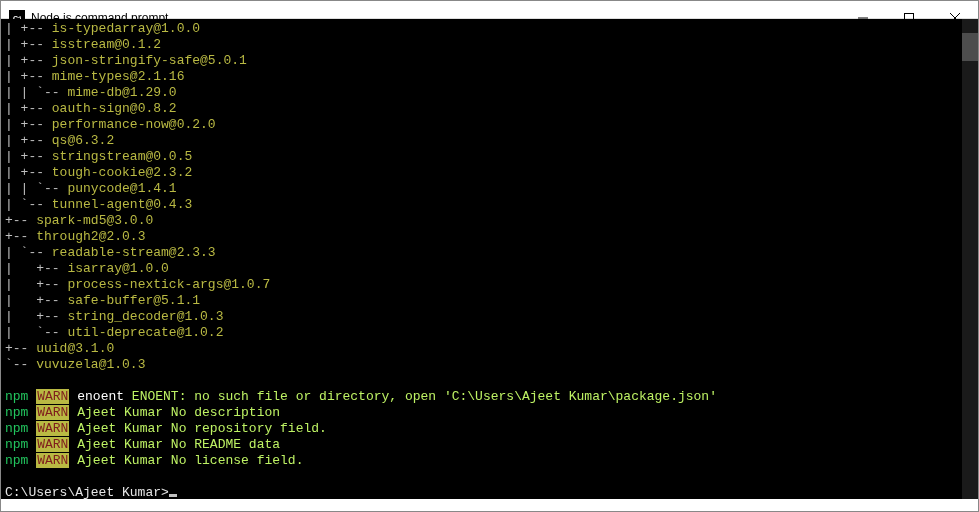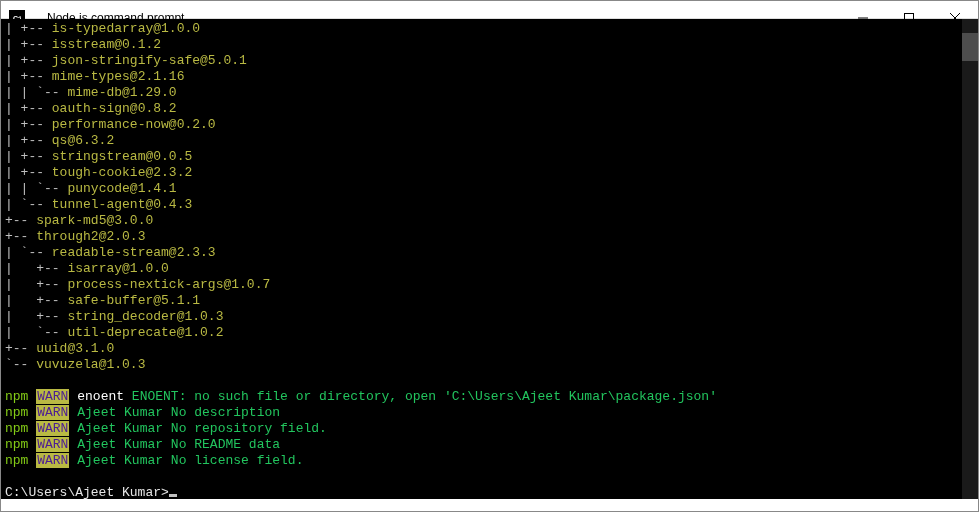--- a/index.html
+++ b/index.html
@@ -16,21 +16,20 @@
   .titlebar {
     height: 16px;
     background: #fff;
     border-bottom: 1px solid #ddd;
     display: flex;
     align-items: center;
     padding: 17px 0 0 8px;
     font-family: 'Segoe UI', Tahoma, sans-serif;
     font-size: 12px;
     color: #000;
-    gap: 16px;
   }
   .titlebar-icon {
     width: 16px;
     height: 16px;
     margin-right: 6px;
     background: #000;
     display: inline-flex;
     align-items: center;
     justify-content: center;
     color: #fff;
@@ -83,24 +82,24 @@
     position: absolute;
     right: 0;
     top: 14px;
     width: 16px;
     height: 28px;
     background: #4d4d4d;
   }
 
   .tree  { color: #c0c0c0; }
   .pkg   { color: #b9b943; }
-  .npm   { color: #84cc16; }
-  .warn  { background: #b9b943; color: #4c1d95; padding: 0 1px; }
+  .npm   { color: #22c55e; }
+  .warn  { background: #b9b943; color: #7f1d1d; padding: 0 1px; }
   .enoent{ color: #ffffff; }
-  .msg   { color: #22c55e; }
+  .msg   { color: #bef264; }
   .prompt{ color: #e5e5e5; }
   .cursor{
     background: #c0c0c0;
     display: inline-block;
     width: 8px;
     height: 3px;
     vertical-align: baseline;
     margin-bottom: -1px;
   }
 </style>

